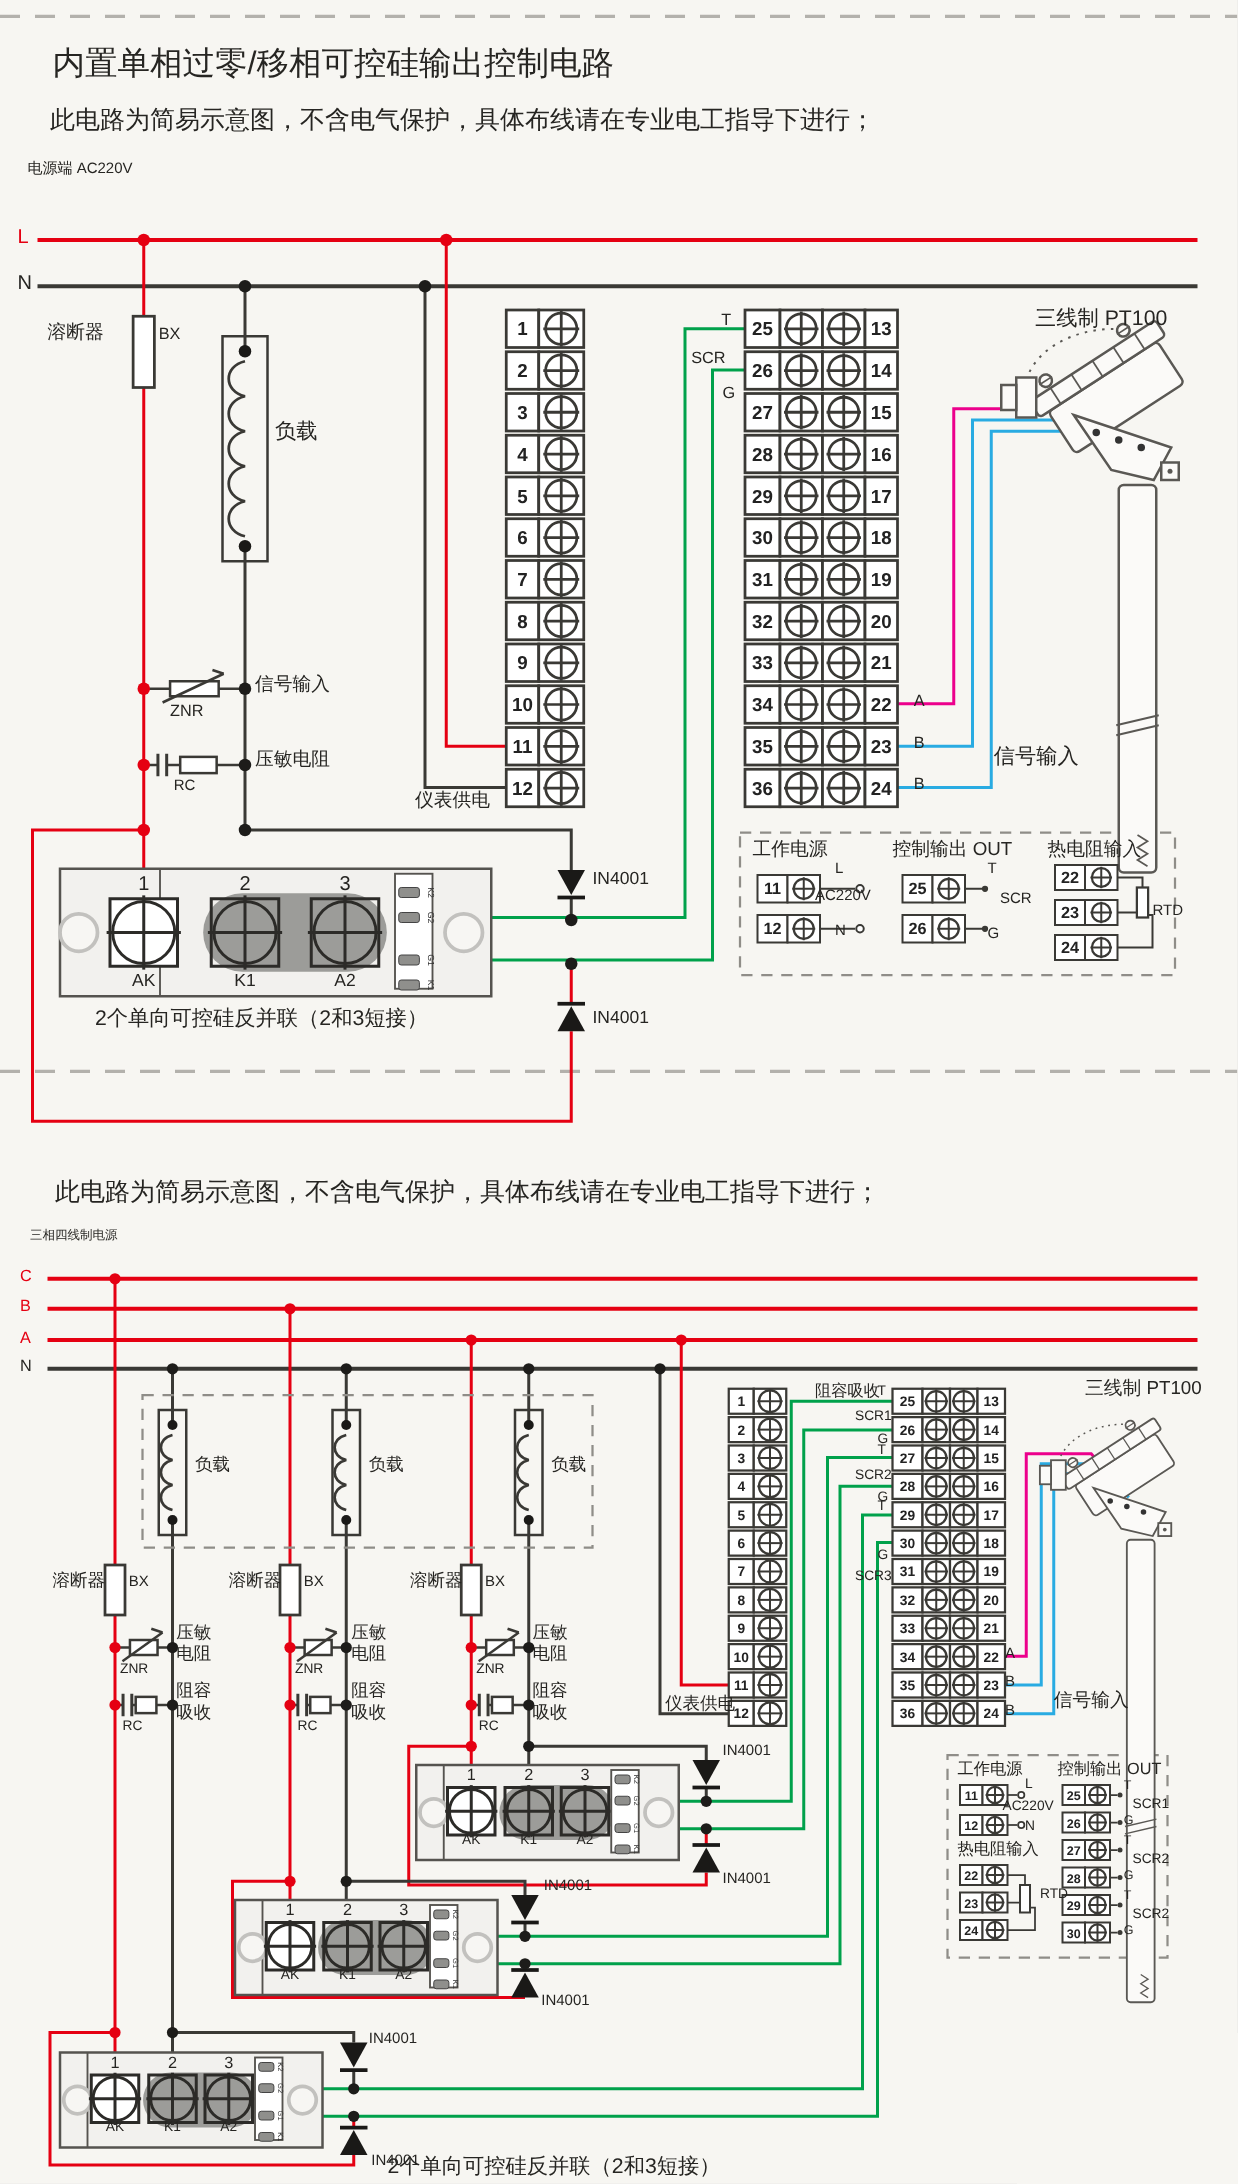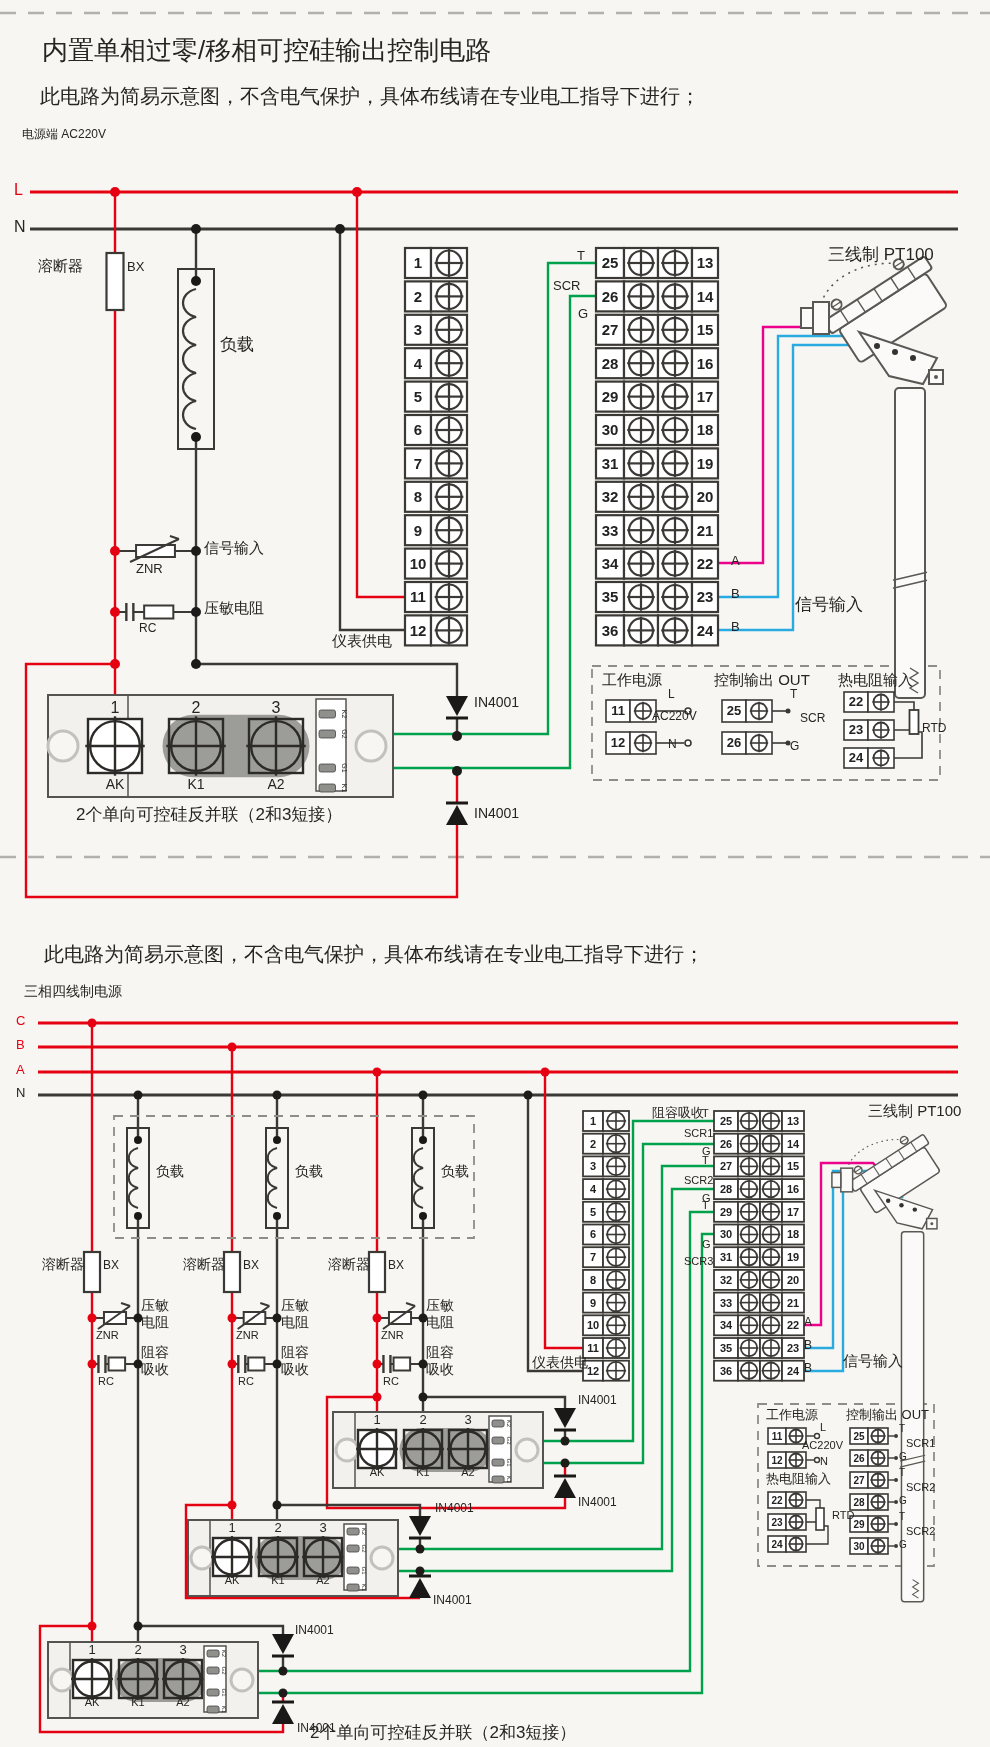--- a/index.html
+++ b/index.html
@@ -1012,21 +1012,21 @@
 <div class="lb b" style="left:838px;top:672px;font-size:15px">热电阻输入</div>
 <div class="lb" style="left:668px;top:688px;font-size:12px">L</div>
 <div class="lb" style="left:652px;top:710px;font-size:12px">AC220V</div>
 <div class="lb" style="left:668px;top:738px;font-size:12px">N</div>
 <div class="lb" style="left:790px;top:688px;font-size:12px">T</div>
 <div class="lb" style="left:800px;top:712px;font-size:12px">SCR</div>
 <div class="lb" style="left:790px;top:740px;font-size:12px">G</div>
 <div class="lb" style="left:922px;top:722px;font-size:12px">RTD</div>
 
 <div class="lb b" style="left:44px;top:944px;font-size:20px">此电路为简易示意图，不含电气保护，具体布线请在专业电工指导下进行；</div>
-<div class="lb b" style="left:24px;top:984px;font-size:14px">三相四线制电源</div>
+<div class="lb b" style="left:24px;top:984px;font-size:10px">三相四线制电源</div>
 <div class="lb b red" style="left:16px;top:1014px;font-size:13px">C</div>
 <div class="lb b red" style="left:16px;top:1038px;font-size:13px">B</div>
 <div class="lb b red" style="left:16px;top:1063px;font-size:13px">A</div>
 <div class="lb b" style="left:16px;top:1086px;font-size:13px">N</div>
 <div class="lb" style="left:156px;top:1164px;font-size:14px">负载</div>
 <div class="lb" style="left:295px;top:1164px;font-size:14px">负载</div>
 <div class="lb" style="left:441px;top:1164px;font-size:14px">负载</div>
 <div class="lb" style="left:42px;top:1257px;font-size:14px">溶断器</div>
 <div class="lb" style="left:183px;top:1257px;font-size:14px">溶断器</div>
 <div class="lb" style="left:328px;top:1257px;font-size:14px">溶断器</div>

